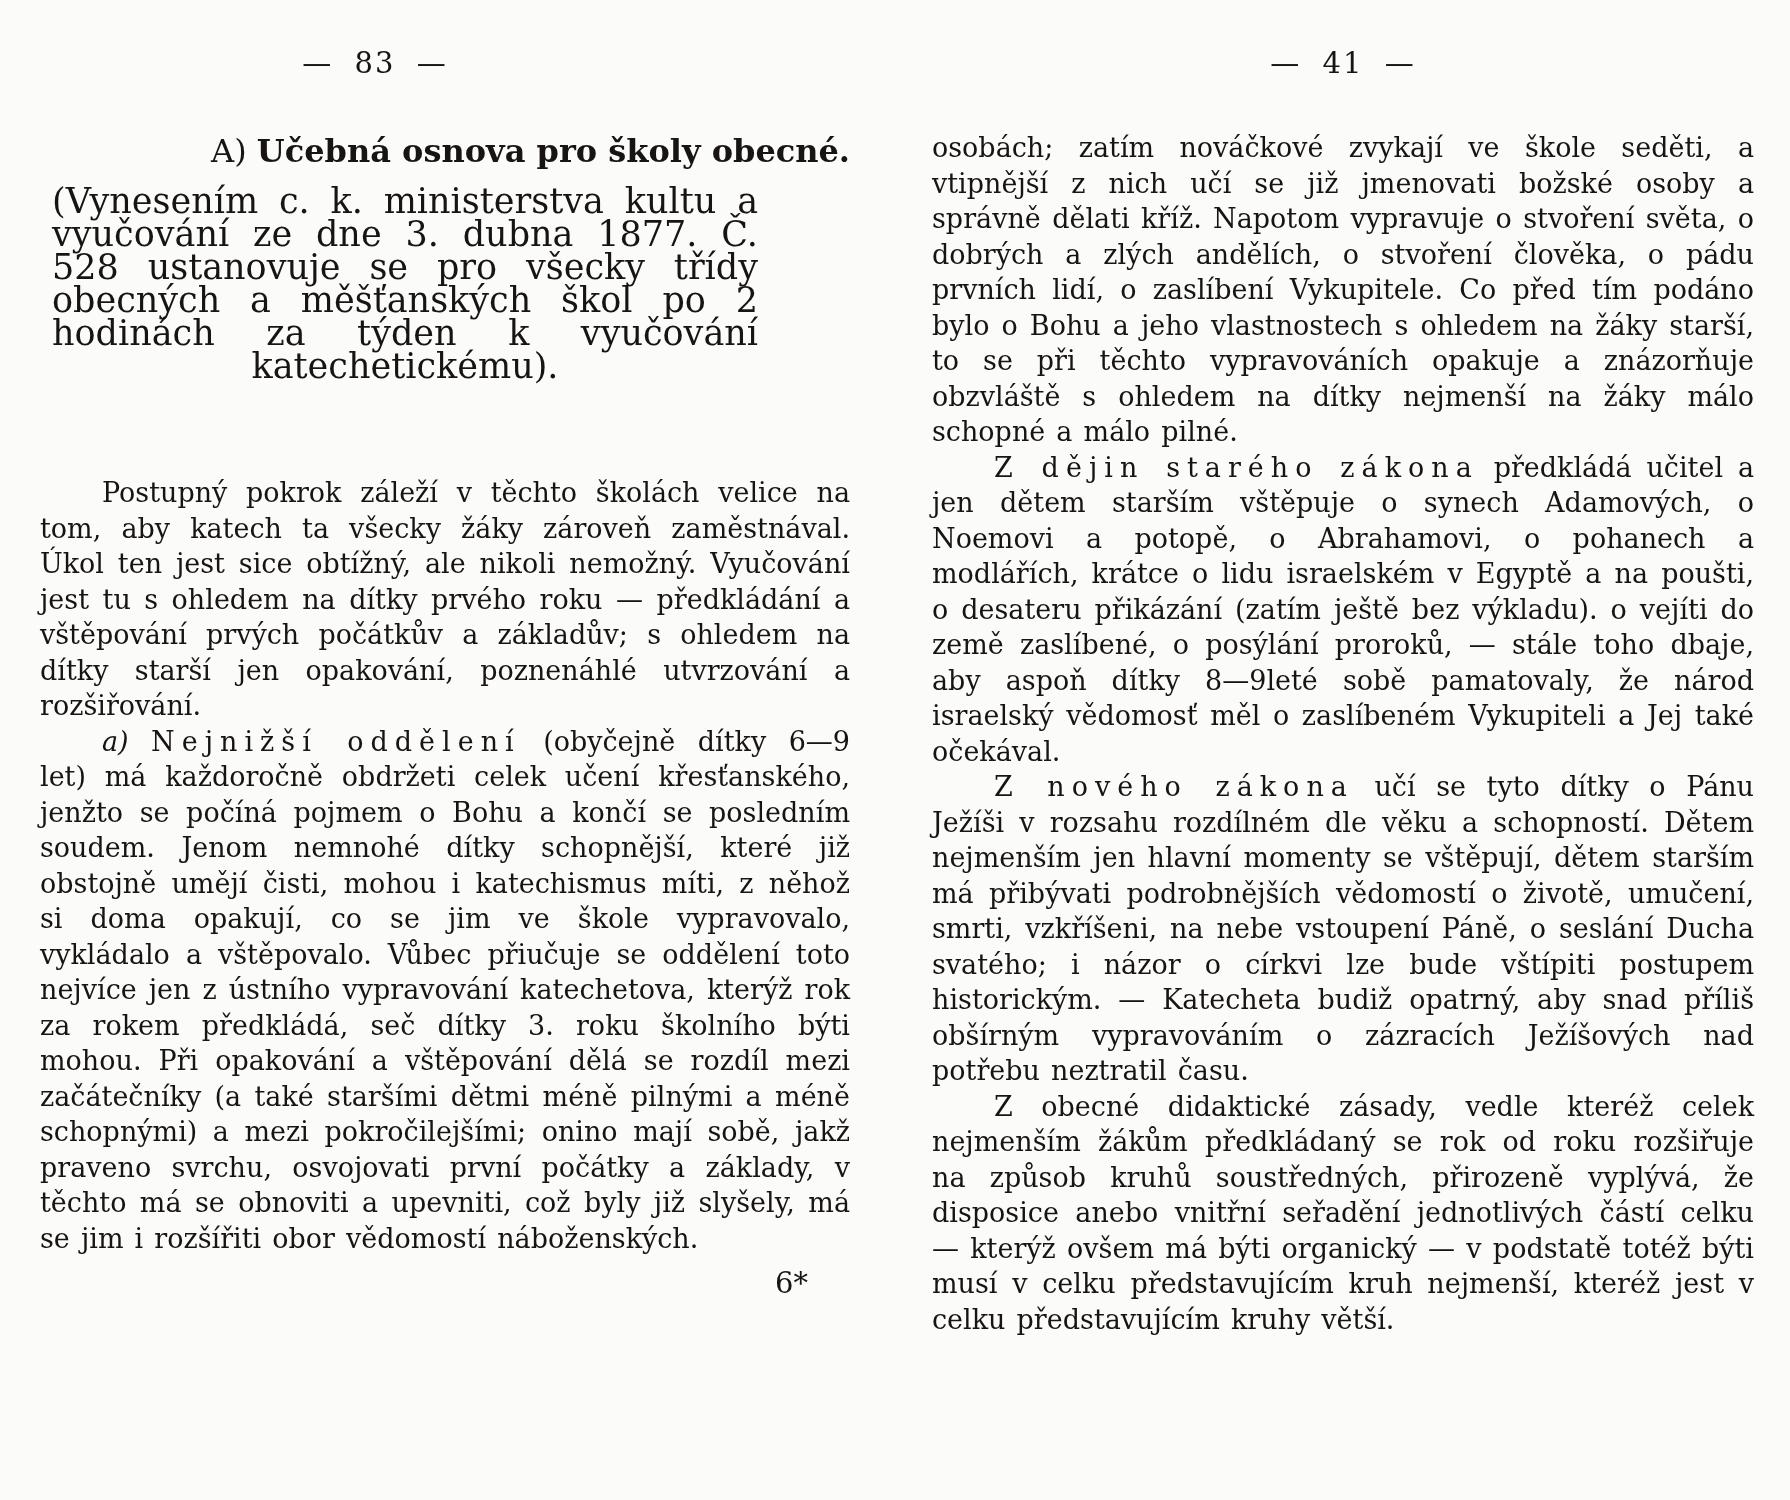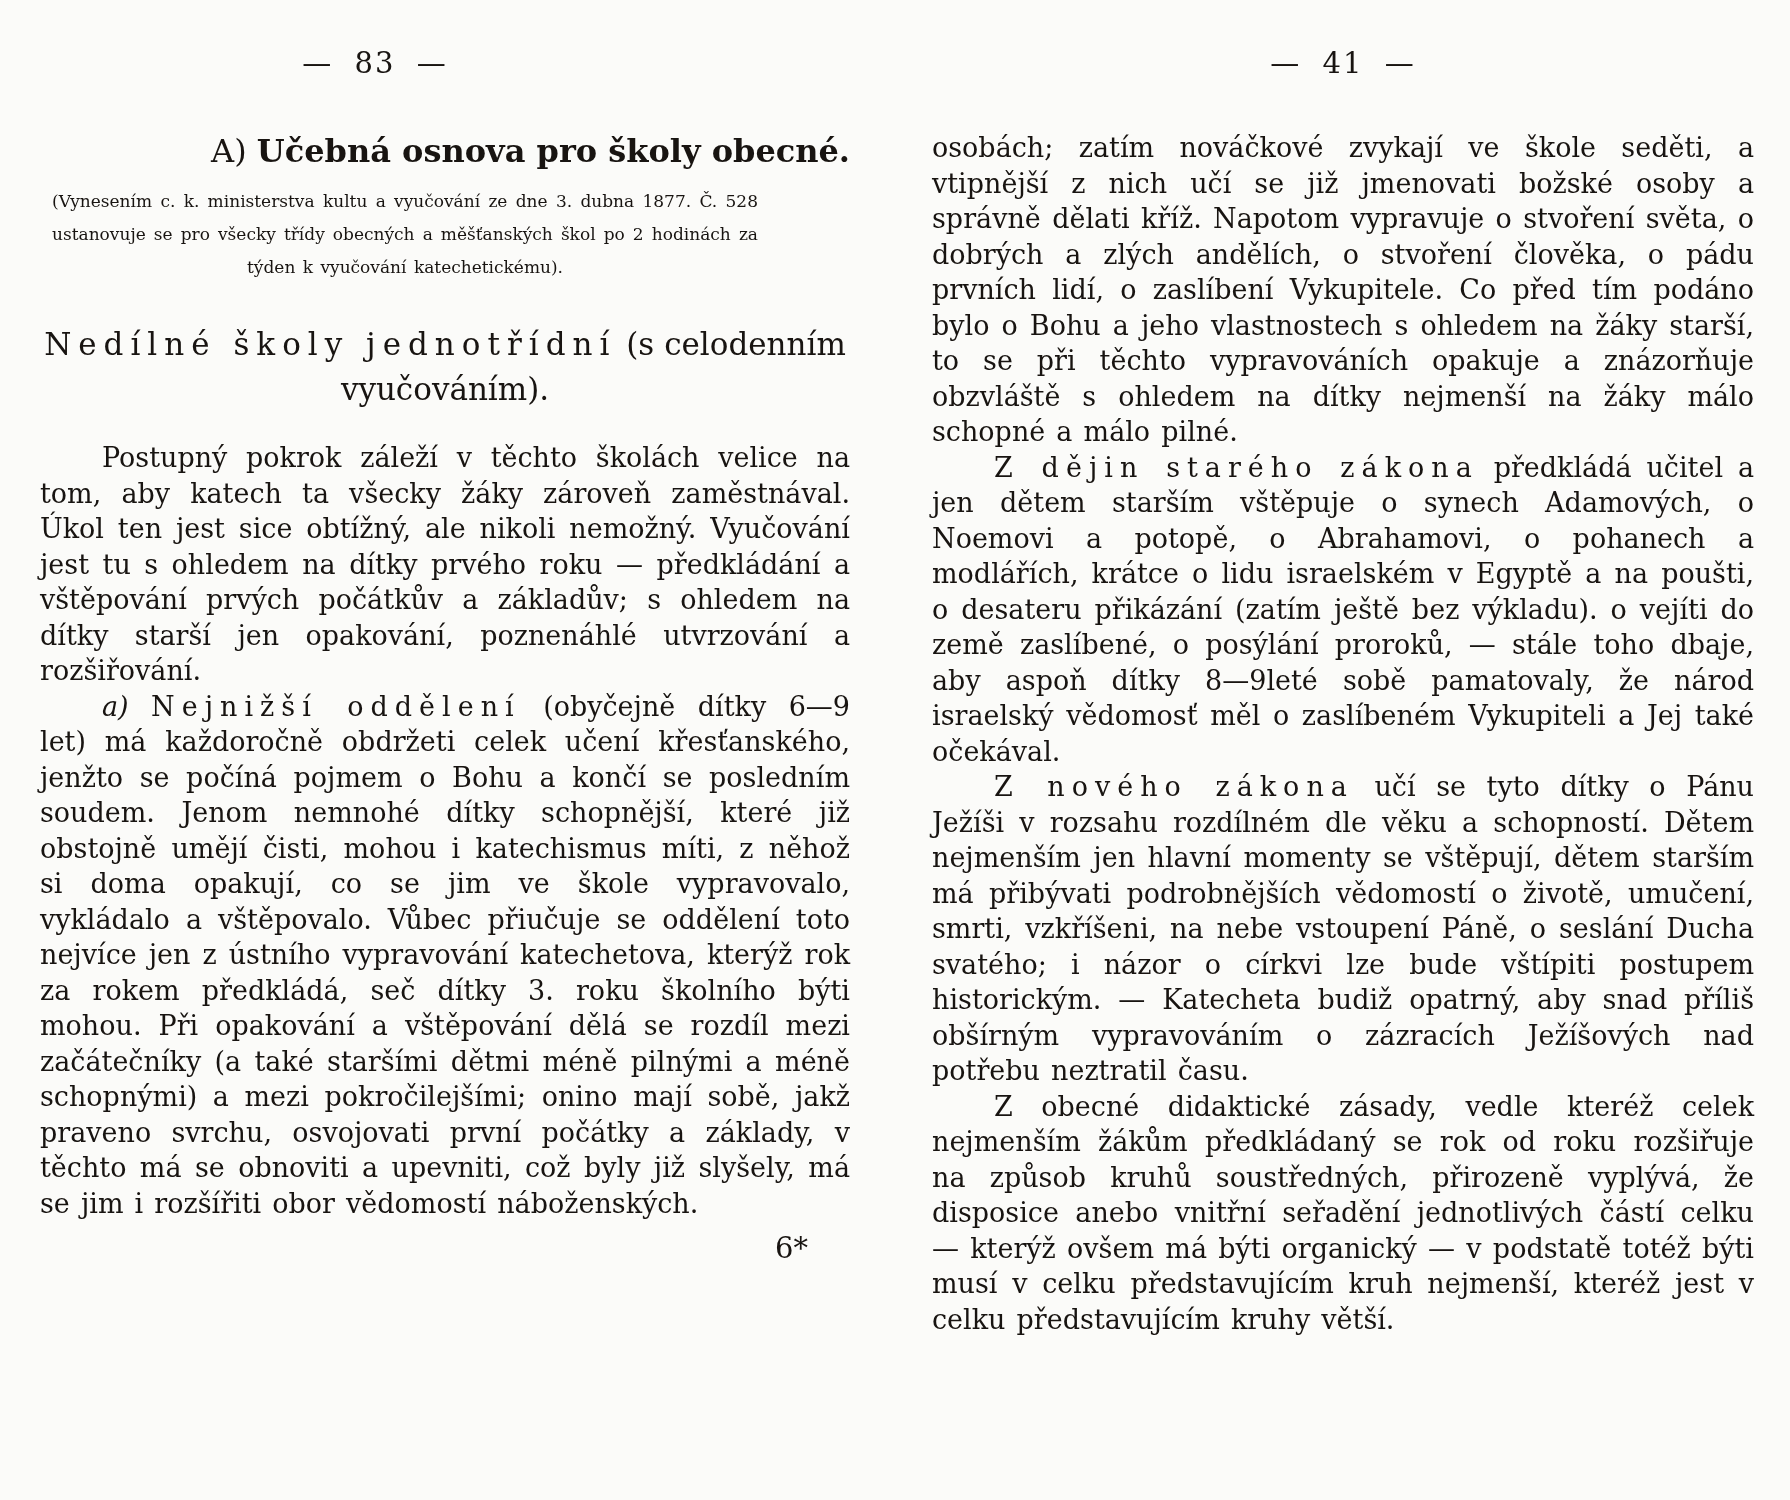--- a/index.html
+++ b/index.html
@@ -37,21 +37,21 @@
     text-align: right;
     font-size: 32px;
     line-height: 38px;
     font-weight: 400;
   }
   .heading .h-title { font-weight: 700; }
 
   .note {
     width: 706px;
     margin: 15px 3px 0 12px;
-    font-size: 17px;
+    font-size: 35px;
     line-height: 33px;
     text-align: justify;
     text-align-last: center;
     word-spacing: 2px;
   }
 
   .subheading {
     margin: 38px 0 0 0;
     text-align: center;
     font-size: 31px;
@@ -61,21 +61,21 @@
 
   .spaced { letter-spacing: 7px; }
   .ital   { font-style: italic; }
 
   .bodytext {
     text-align: justify;
     font-size: 27px;
     line-height: 35.5px;
     word-spacing: 2.5px;
   }
-  .page-left  .bodytext { margin-top: 28px; }
+  .page-left  .bodytext { margin-top: 92px; }
   .page-right .bodytext { margin-top: 50px; }
 
   .bodytext p { margin: 0; }
   .bodytext p.indent { text-indent: 62px; }
 
   .sig {
     margin-top: 10px;
     padding-right: 42px;
     text-align: right;
     font-size: 29px;
@@ -86,21 +86,20 @@
 
 <div>
 
   <section class="page page-left">
     <div class="pagenum">— 83 —</div>
 
     <h1 class="heading"><span class="h-prefix">A) </span><span class="h-title">Učebná osnova pro školy obecné.</span></h1>
 
     <p class="note">(Vynesením c. k. ministerstva kultu a vyučování ze dne 3. dubna 1877. Č. 528 ustanovuje se pro všecky třídy obecných a měšťanských škol po 2 hodinách za týden k vyučování katechetickému).</p>
 
-    <h2 class="subheading"><span class="spaced">Nedílné školy jednotřídní</span><span> (s celodenním</span><br><span>vyučováním).</span></h2>
 
     <div class="bodytext">
       <p class="indent">Postupný pokrok záleží v těchto školách velice na tom, aby katech ta všecky žáky zároveň zaměstnával. Úkol ten jest sice obtížný, ale nikoli nemožný. Vyučování jest tu s ohledem na dítky prvého roku — předkládání a vštěpování prvých počátkův a základův; s ohledem na dítky starší jen opakování, poznenáhlé utvrzování a rozšiřování.</p>
       <p class="indent"><span class="ital">a) </span><span class="spaced">Nejnižší oddělení</span><span> (obyčejně dítky 6—9 let) má každoročně obdržeti celek učení křesťanského, jenžto se počíná pojmem o Bohu a končí se posledním soudem. Jenom nemnohé dítky schopnější, které již obstojně umějí čisti, mohou i katechismus míti, z něhož si doma opakují, co se jim ve škole vypravovalo, vykládalo a vštěpovalo. Vůbec přiučuje se oddělení toto nejvíce jen z ústního vypravování katechetova, kterýž rok za rokem předkládá, seč dítky 3. roku školního býti mohou. Při opakování a vštěpování dělá se rozdíl mezi začátečníky (a také staršími dětmi méně pilnými a méně schopnými) a mezi pokročilejšími; onino mají sobě, jakž praveno svrchu, osvojovati první počátky a základy, v těchto má se obnoviti a upevniti, což byly již slyšely, má se jim i rozšířiti obor vědomostí náboženských.</span></p>
     </div>
 
     <div class="sig">6*</div>
   </section>
 
   <section class="page page-right">

